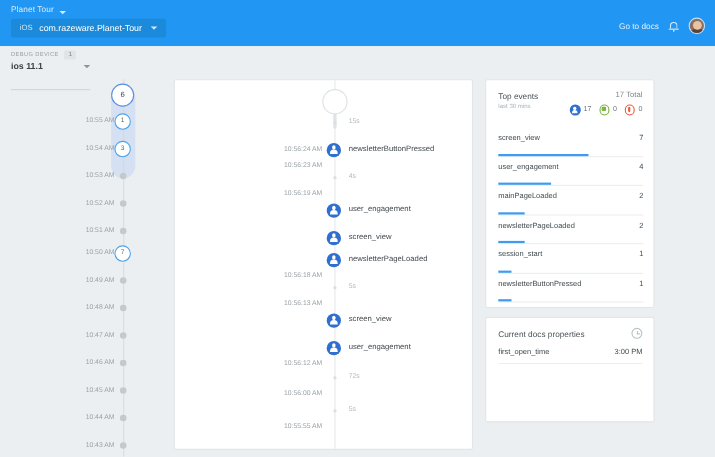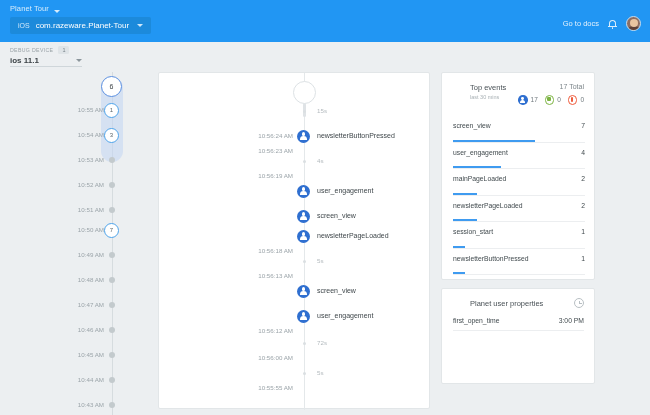--- a/index.html
+++ b/index.html
@@ -108,21 +108,21 @@
   .device-count {
     font-size: 5.5px; color: #78848a;
     background: #dfe4e7; border-radius: 1.5px;
     padding: 1px 4px;
   }
   .device-select {
     position: absolute; left: 10px; top: 14px;
     width: 72px;
     display: flex; align-items: center; justify-content: space-between;
     border-bottom: 1px solid #cfd6da;
-    padding-bottom: 1px;
+    padding-bottom: 16px;
   }
   .device-value { font-size: 8px; color: #3c4347; font-weight: bold; }
   .select-caret {
     width: 0; height: 0;
     border-left: 3px solid transparent;
     border-right: 3px solid transparent;
     border-top: 3.5px solid #8b969c;
   }
 
   
@@ -229,21 +229,21 @@
     position: absolute;
     background: #ffffff;
     border: 1px solid #e2e6e8;
     border-radius: 2px;
   }
   .top-events-card { left: 441px; top: 72px; width: 154px; height: 208px; }
   .user-props-card { left: 441px; top: 288px; width: 154px; height: 96px; }
 
   .card-head {
     position: absolute; left: 11px; top: 10px; right: 10px;
-    display: flex; justify-content: space-between; align-items: flex-start; margin-left: 17px;
+    display: flex; justify-content: space-between; align-items: flex-start;
   }
   .card-title { font-size: 7.5px; color: #4a5257; }
   .card-sub { font-size: 5.5px; color: #a9b1b5; margin-top: 2px; }
   .card-total { font-size: 7px; color: #7d868b; }
 
   .badges {
     position: absolute; right: 10px; top: 22px;
     display: flex; align-items: center; gap: 7px;
   }
   .badge { display: flex; align-items: center; gap: 3px; }
@@ -574,21 +574,21 @@
       <div class="ev-item">
         <span class="ev-item-name">newsletterButtonPressed</span>
         <span class="ev-item-count">1</span>
         <span class="ev-item-bar" style="width: 9%;"></span>
       </div>
     </div>
 </div>
 
 <div class="card user-props-card">
   <div class="card-head">
-    <div class="card-title">Planet user properties</div>
+    <div class="card-title">Current docs properties</div>
   </div>
   <span class="history-icon">
     <span class="history-hand"></span>
     <span class="history-hand2"></span>
   </span>
   <div class="prop-row">
     <span class="prop-name">first_open_time</span>
     <span class="prop-val">3:00 PM</span>
   </div>
 </div>

